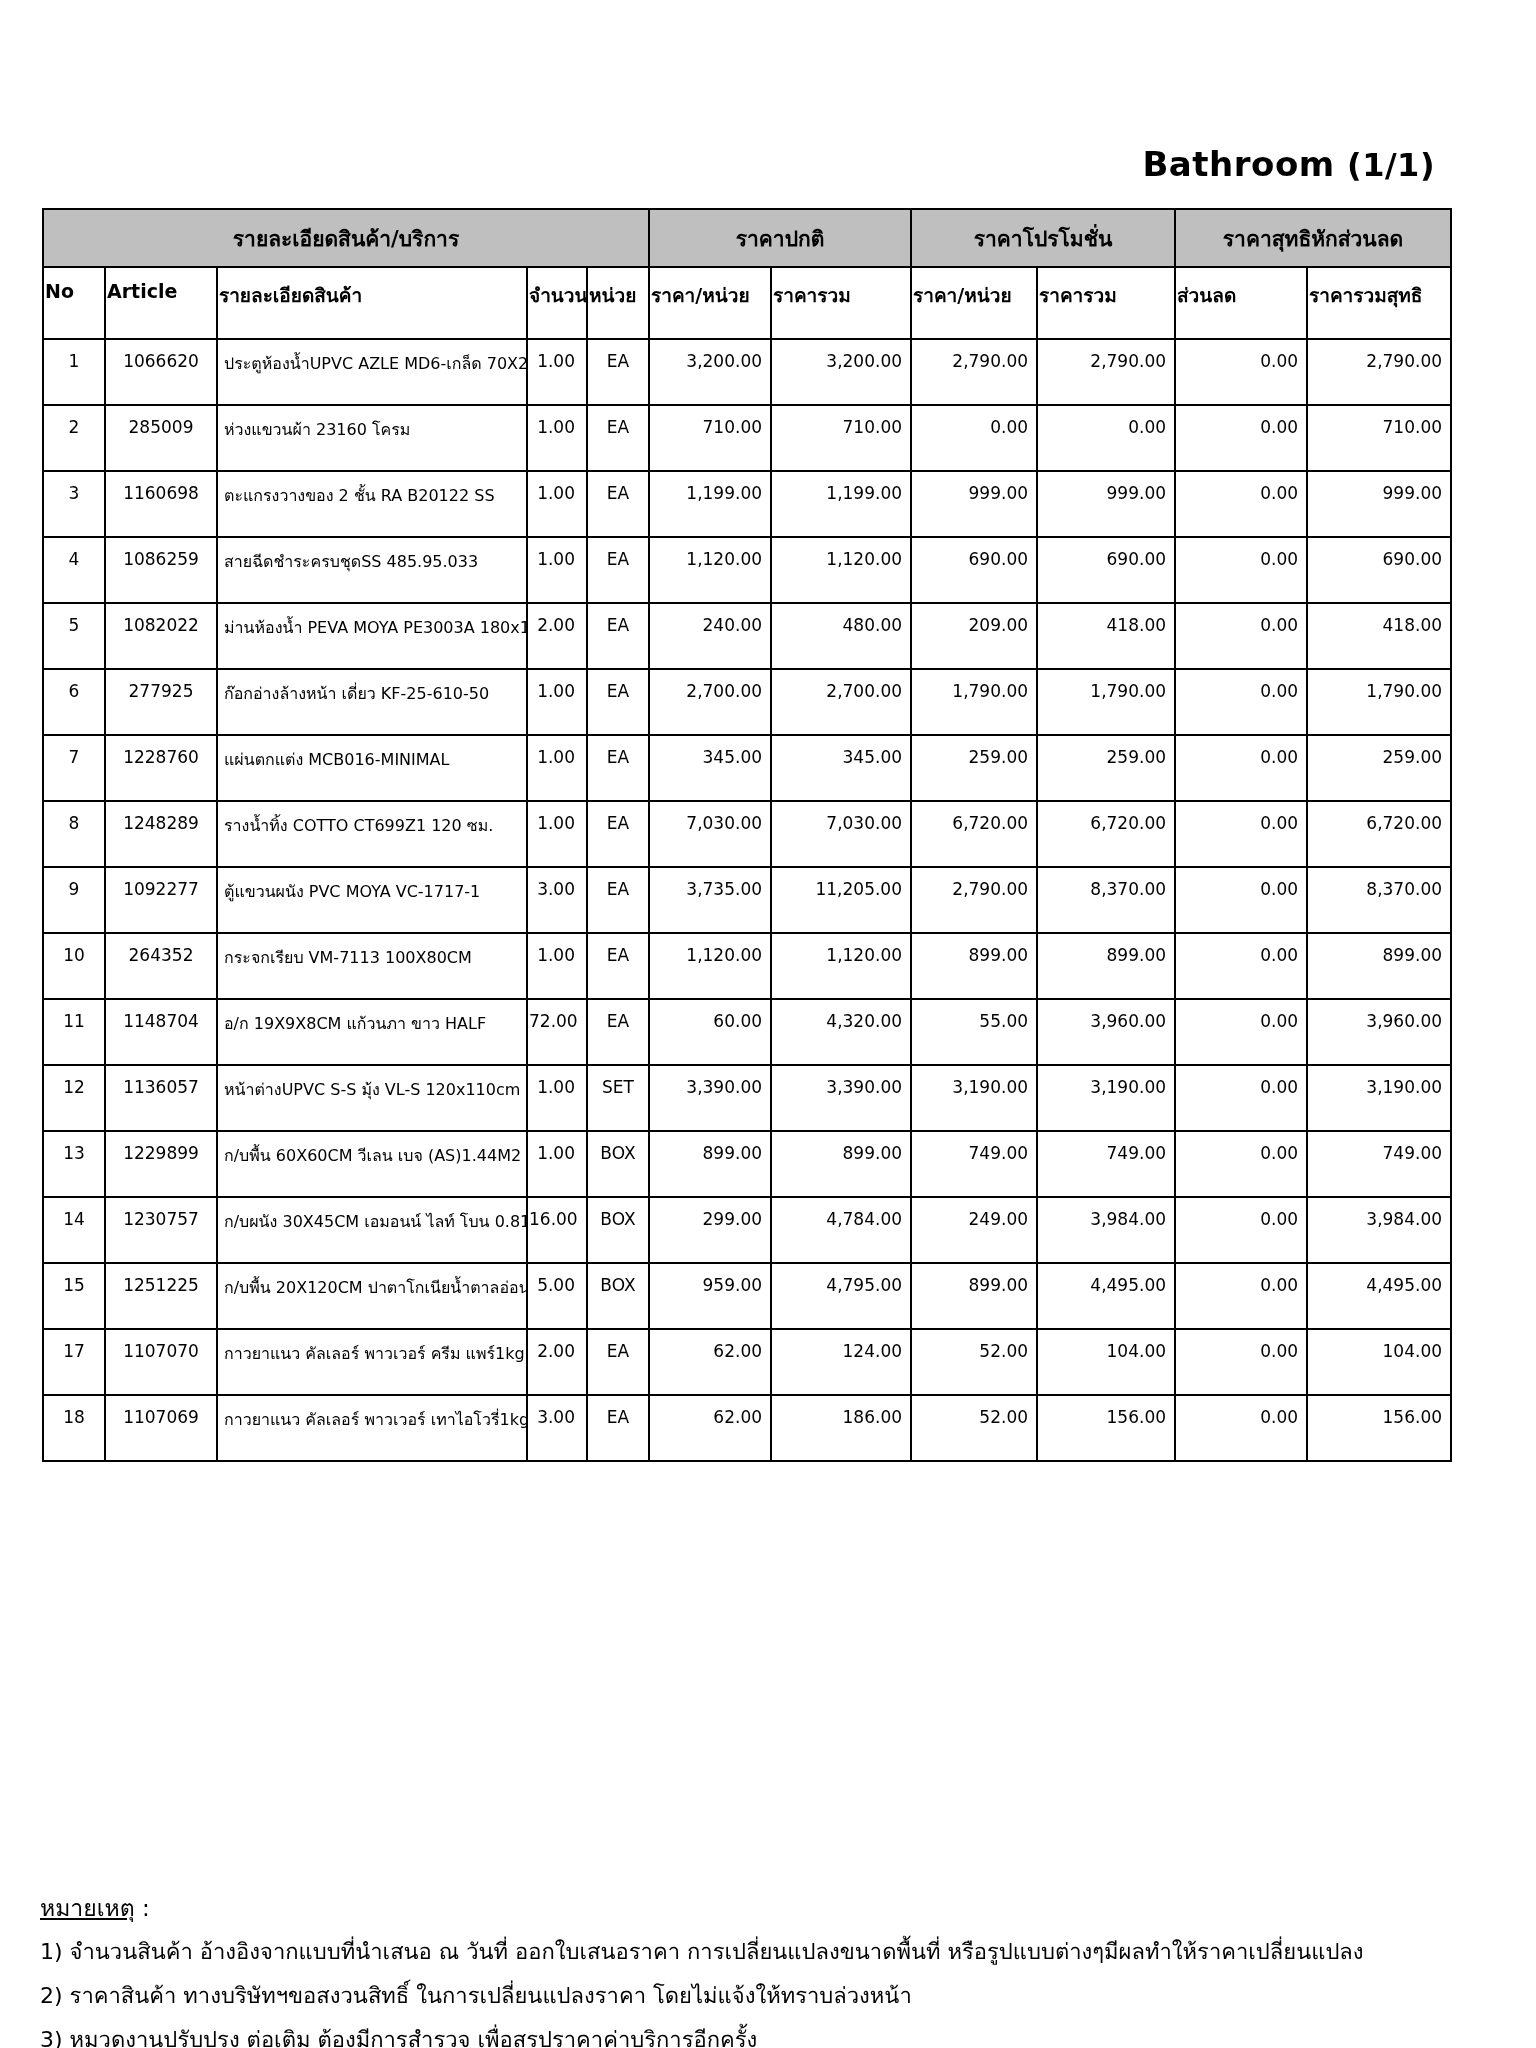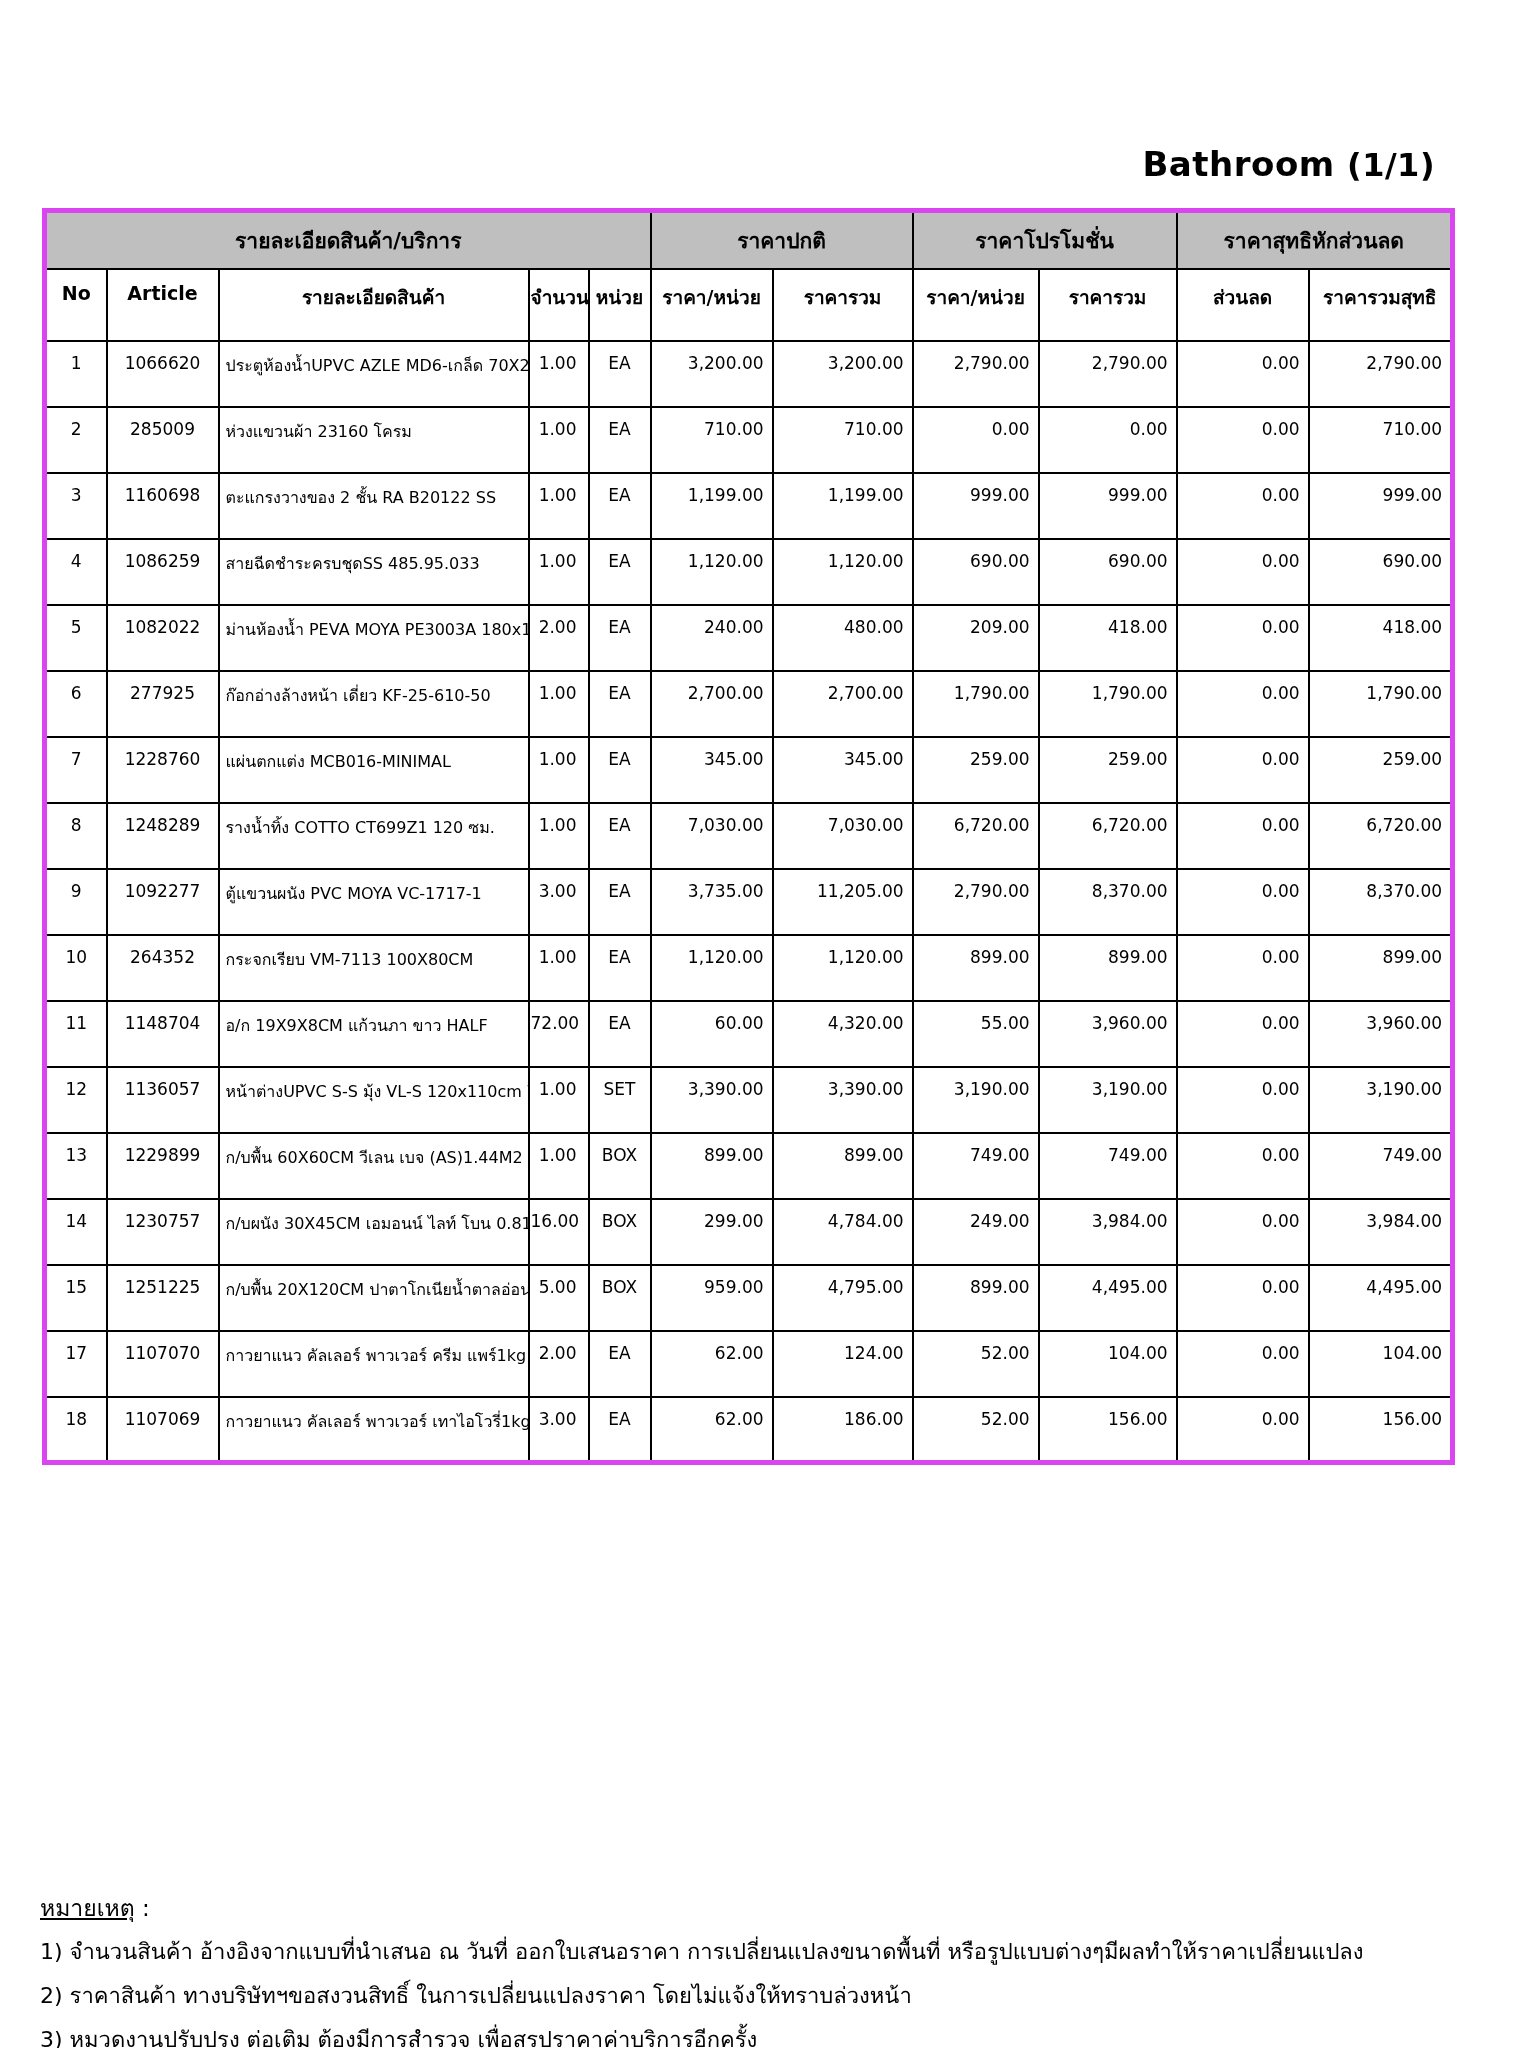--- a/index.html
+++ b/index.html
@@ -17,39 +17,39 @@
     font-size: 34px; font-weight: bold; letter-spacing: 0.5px;
     white-space: nowrap;
   }
   .doc-title .pageno { font-weight: bold; font-size: 32px; }
 
   
   table.quote {
     position: absolute; top: 160px; left: 42px;
     width: 1408px;
     border-collapse: collapse; table-layout: fixed;
-    border: 5px solid #d946ef;
+    border: 2px solid #d946ef;
   }
   table.quote th, table.quote td {
     border: 2px solid #000;
     overflow: hidden;
     vertical-align: top;
   }
   tr.group-row th {
     background: #bfbfbf;
     height: 58px;
     font-size: 21px; font-weight: bold;
     text-align: center; vertical-align: middle;
     padding: 0 4px;
   }
   tr.col-row th {
     background: #ffffff;
     height: 72px;
     font-size: 19px; font-weight: bold;
-    text-align: center;
+    text-align: left;
     padding-top: 12px;
   }
   tbody tr { height: 66px; }
   tbody td { font-size: 17px; padding-top: 11px; background: #fff; white-space: nowrap; }
   td.a-c { text-align: center; }
   td.a-l { text-align: left; padding-left: 6px; padding-right: 2px; font-size: 16px; }
   td.a-r { text-align: right; padding-right: 8px; }
   td.cell-qty { padding-right: 11px; }
 
   

